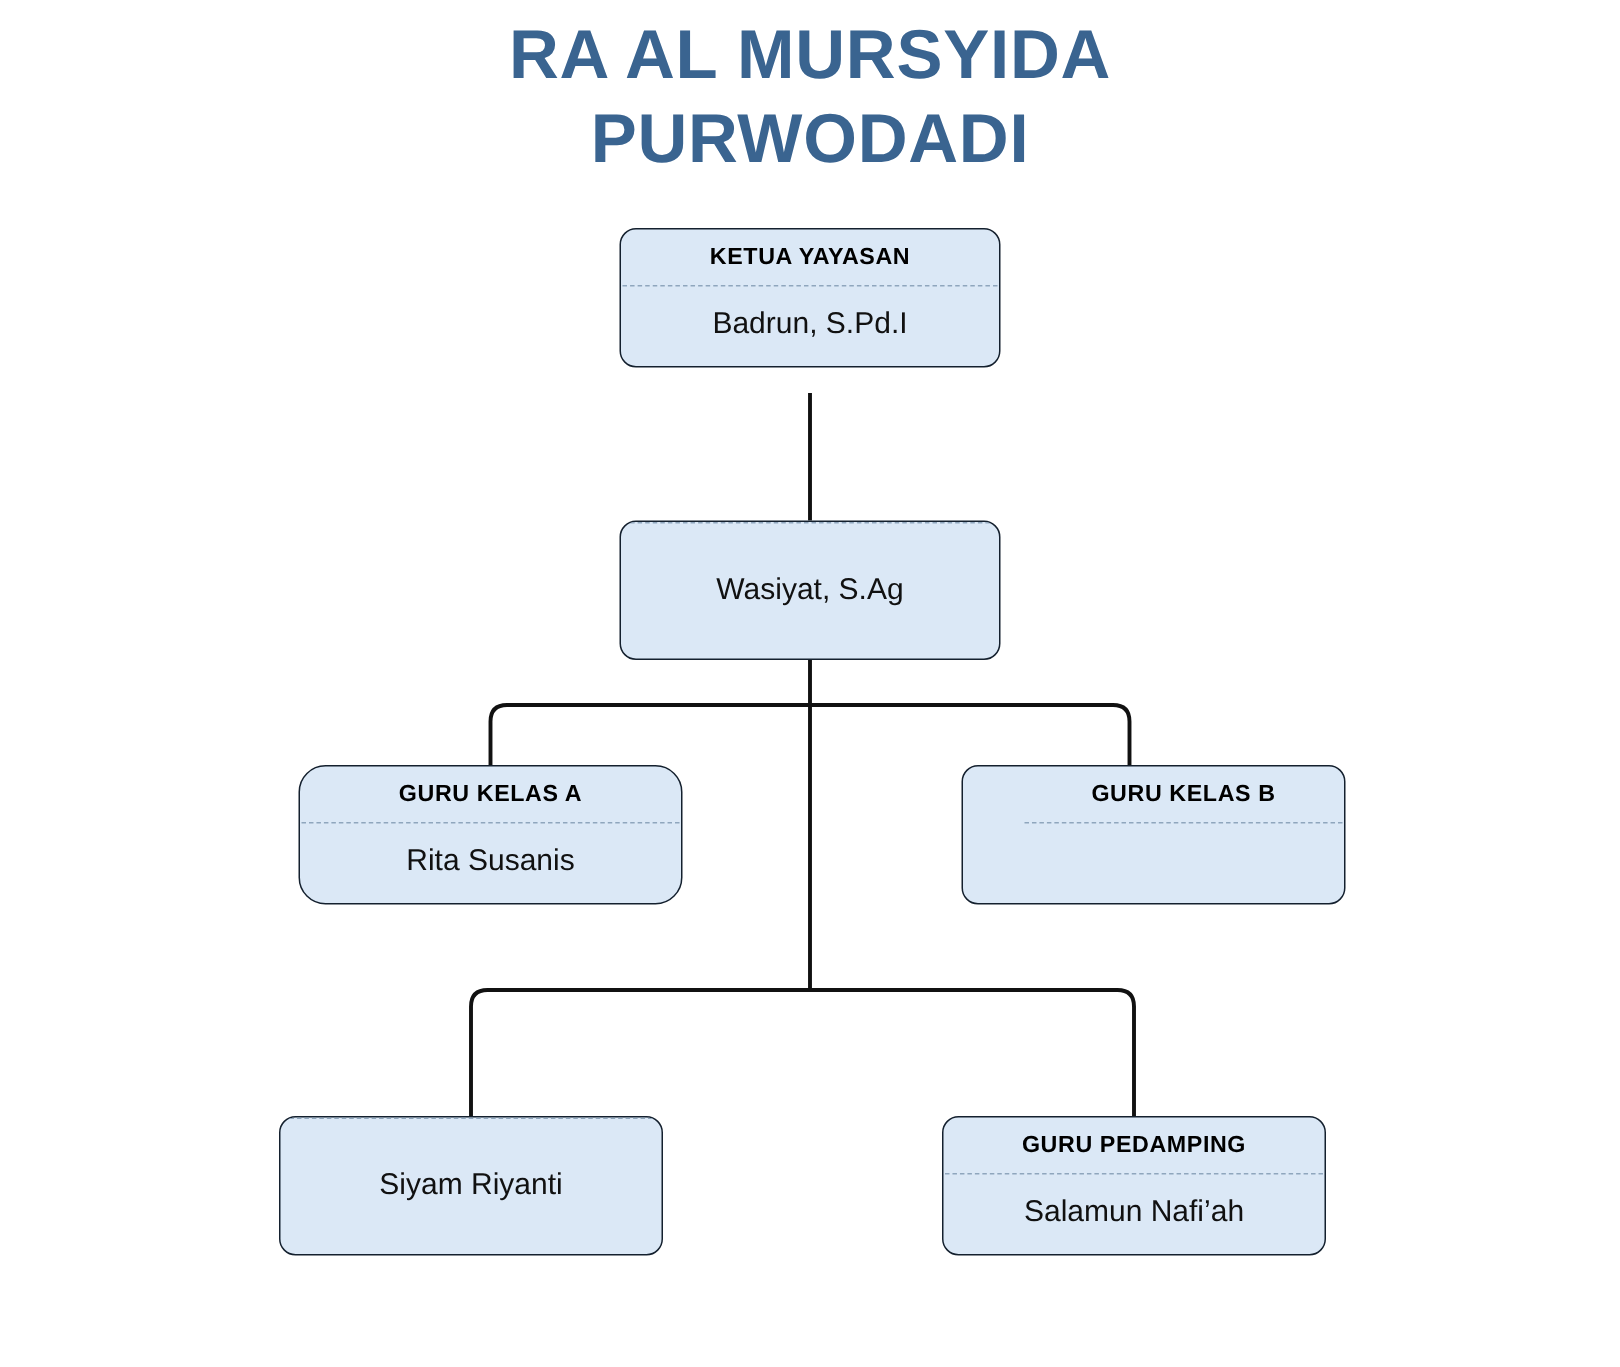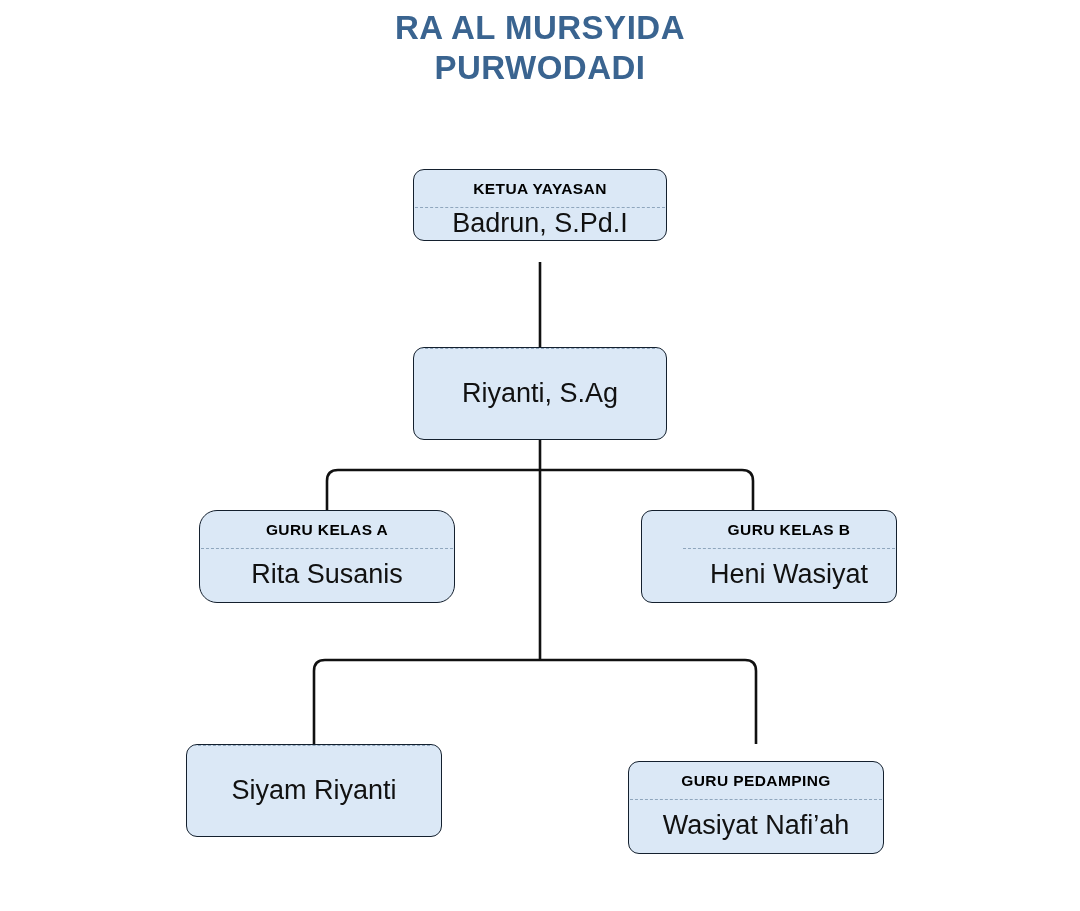--- a/index.html
+++ b/index.html
@@ -20,21 +20,21 @@
   }
 
   
   #chart-title {
     position: absolute;
     left: 0;
     top: 8px;
     width: 1080px;
     text-align: center;
     color: #3a6490;
-    font-size: 33px;
+    font-size: 46px;
     font-weight: bold;
     line-height: 1.22;
     letter-spacing: 0.5px;
     white-space: pre-line;
   }
 
   
   #connectors {
     position: absolute;
     left: 0;
@@ -73,34 +73,34 @@
     height: 0;
     border-top: 1.5px dashed #8fa6bd;
     margin: 0 1px;
   }
   .node-name {
     flex: 1 1 auto;
     display: flex;
     align-items: center;
     justify-content: center;
     color: #111111;
-    font-size: 27px;
+    font-size: 20px;
     font-weight: normal;
     text-align: center;
     padding: 0 8px 2px 8px;
     box-sizing: border-box;
   }
 
   
-  #node-ketua-yayasan   { left: 413px; top: 169px; width: 254px; height: 72px; }
+  #node-ketua-yayasan   { left: 413px; top: 152px; width: 254px; height: 93px; }
   #node-kepala-sekolah  { left: 413px; top: 347px; width: 254px; height: 93px; }
   #node-guru-kelas-a    { left: 199px; top: 510px; width: 256px; height: 93px; border-radius: 18px; }
   #node-guru-kelas-b    { left: 641px; top: 510px; width: 256px; height: 93px; padding-left: 40px; }
   #node-guru-operator   { left: 186px; top: 744px; width: 256px; height: 93px; }
-  #node-guru-pedamping  { left: 628px; top: 744px; width: 256px; height: 93px; margin-top: 17px; }
+  #node-guru-pedamping  { left: 628px; top: 744px; width: 256px; height: 93px; }
 </style>
 </head>
 <body>
 
 <div id="page">
 
   <div id="chart-title">RA AL MURSYIDA
 PURWODADI</div>
 
   <svg id="connectors" viewBox="0 0 1080 911" width="1080" height="911" aria-hidden="true">
@@ -117,39 +117,38 @@
   </svg>
 
   <div class="node" id="node-ketua-yayasan">
     <div class="node-title">KETUA YAYASAN</div>
     <div class="node-divider"></div>
     <div class="node-name">Badrun, S.Pd.I</div>
   </div>
 
   <div class="node" id="node-kepala-sekolah">
     <div class="node-divider"></div>
-    <div class="node-name">Riyanti, S.Ag</div>
+    <div class="node-name">Wasiyat, S.Ag</div>
   </div>
 
   <div class="node" id="node-guru-kelas-a">
     <div class="node-title">GURU KELAS A</div>
     <div class="node-divider"></div>
     <div class="node-name">Rita Susanis</div>
   </div>
 
   <div class="node" id="node-guru-kelas-b">
     <div class="node-title">GURU KELAS B</div>
     <div class="node-divider"></div>
-    <div class="node-name">Heni Wasiyat</div>
   </div>
 
   <div class="node" id="node-guru-operator">
     <div class="node-divider"></div>
     <div class="node-name">Siyam Riyanti</div>
   </div>
 
   <div class="node" id="node-guru-pedamping">
     <div class="node-title">GURU PEDAMPING</div>
     <div class="node-divider"></div>
-    <div class="node-name">Wasiyat Nafi’ah</div>
+    <div class="node-name">Salamun Nafi’ah</div>
   </div>
 
 </div>
 
 </body></html>

